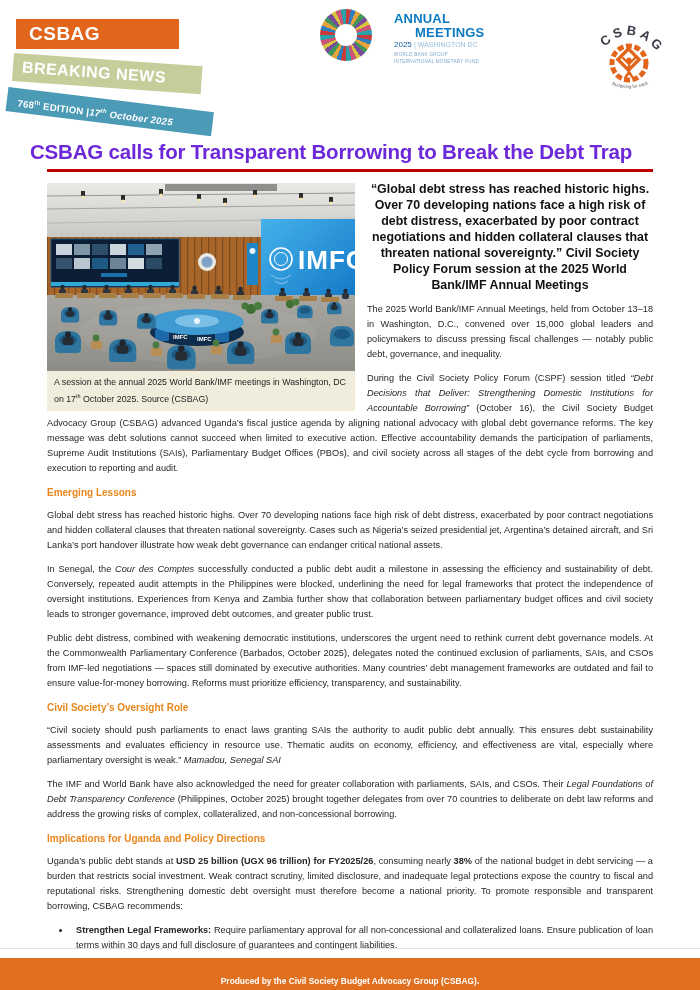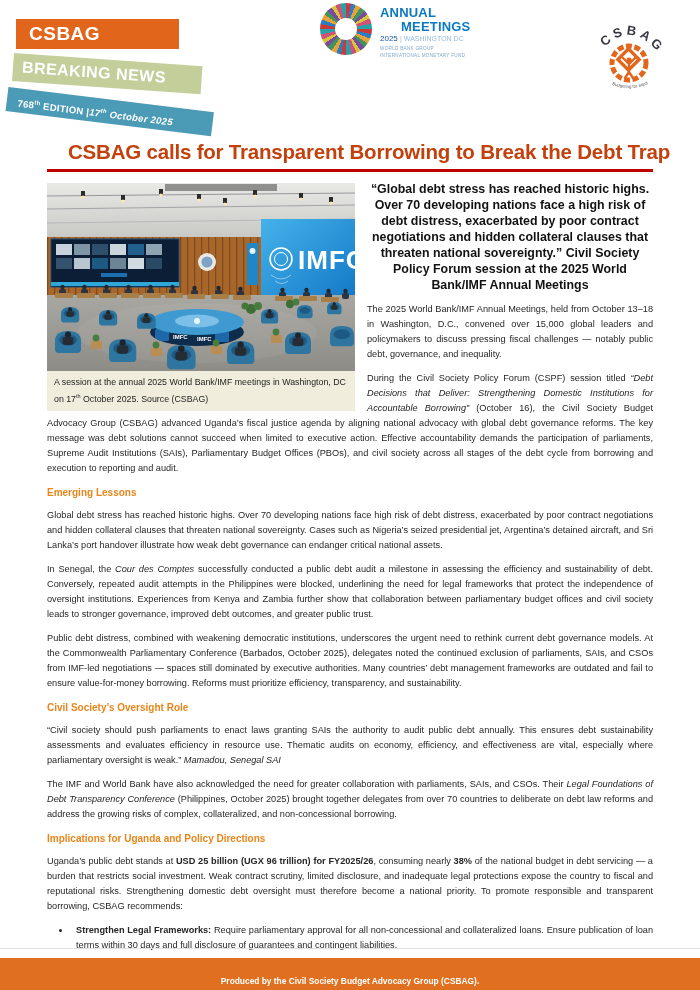--- a/index.html
+++ b/index.html
@@ -11,37 +11,37 @@
   .banner-orange{position:absolute;left:16px;top:19px;width:150px;height:30px;background:#E2651C;
         color:#fff;font-weight:bold;font-size:19px;line-height:30px;padding-left:13px;letter-spacing:.5px;}
   .banner-green{position:absolute;left:13px;top:53px;width:180px;height:28px;background:#C3CE9B;
         transform:rotate(4deg);transform-origin:left center;color:#fff;font-weight:bold;
         font-size:16px;line-height:28px;padding-left:9px;letter-spacing:.5px;}
   .banner-blue{position:absolute;left:7px;top:87px;width:196px;height:24px;background:#4B9AB6;
         transform:rotate(7deg);transform-origin:left center;color:#fff;
         font-size:9.5px;line-height:24px;padding-left:11px;letter-spacing:.3px;}
   .banner-blue sup,.cap sup{font-size:62%;}
 
-  .am-logo{position:absolute;left:320px;top:3px;display:flex;gap:8px;align-items:flex-start;}
+  .am-logo{position:absolute;left:320px;top:9px;display:flex;gap:22px;align-items:flex-start;}
   .am-ring{width:52px;height:52px;border-radius:50%;position:relative;
         background:repeating-conic-gradient(#c93a3a 0 11deg,#2e7dbf 11deg 22deg,#e8a23b 22deg 34deg,
         #41945a 34deg 45deg,#7a4a9e 45deg 56deg,#d8c53b 56deg 66deg,#cc5577 66deg 78deg,#2aa0a8 78deg 90deg);}
   .am-ring::after{content:"";position:absolute;left:15px;top:15px;width:22px;height:22px;border-radius:50%;background:#fff;}
   .am-text{padding-top:3px;line-height:1;}
   .am-l1,.am-l2{font-weight:bold;color:#0A79C2;font-size:13px;letter-spacing:.2px;}
   .am-l2{margin-top:1px;margin-left:21px;}
   .am-l3{margin-top:2px;font-size:8px;}
   .am-year{font-weight:normal;color:#14589E;}
   .am-city{color:#92BDDD;font-size:7px;}
   .am-small{margin-top:3px;font-size:4.6px;color:#7FA8CC;letter-spacing:.3px;line-height:1.5;}
 
   .cs-logo{position:absolute;left:592px;top:12px;width:74px;height:86px;}
 
   
-  .headline{margin:6px 30px 0;text-align:right;font-size:20.5px;font-weight:bold;color:#c2410c;
+  .headline{margin:6px 30px 0;text-align:left;font-size:20.5px;font-weight:bold;color:#6d28d9;
         letter-spacing:-.2px;font-family:"Liberation Sans",sans-serif;}
   .redrule{height:3px;background:#C00000;margin:5px 47px 9px;}
 
   
   .article{margin:0 47px;font-size:9.2px;line-height:15px;text-align:justify;color:#262626;}
   .photo-block{float:left;width:308px;margin:2px 12px 4px 0;}
   .photo{display:block;width:308px;height:188px;}
   .cap{background:#F0EDDC;padding:4px 7px 5px;font-size:8.8px;line-height:14px;text-align:left;color:#1d1d1d;}
   .quote{font-weight:bold;text-align:center;font-size:12.4px;line-height:16px;color:#121212;margin:0 0 9px;}
   .article p{margin:0 0 9px;}

